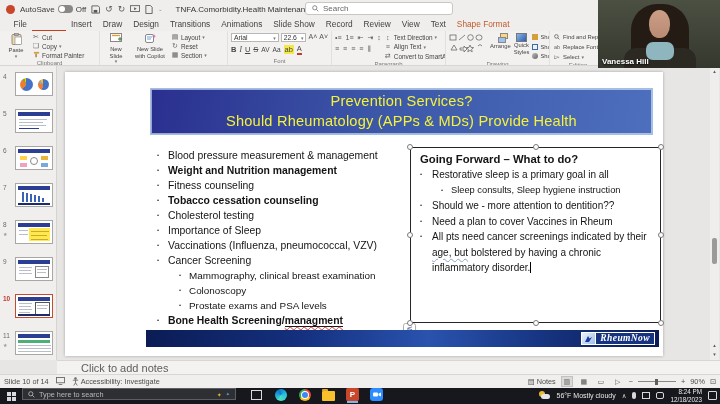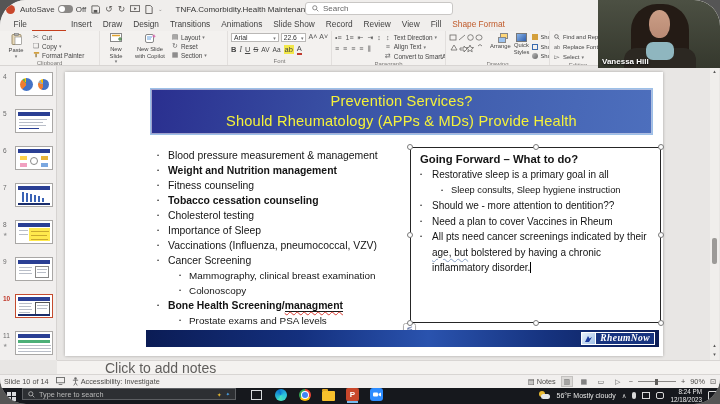--- a/index.html
+++ b/index.html
@@ -1,18 +1,18 @@
 <!DOCTYPE html>
 <html><head>
 <meta charset="utf-8">
 <style>
   * { margin:0; padding:0; box-sizing:border-box; }
   body { background:#555; }
   #screen { position:relative; width:720px; height:404px; overflow:hidden;
-            font-family:"Liberation Sans",sans-serif; background:#e8e6e4;border-radius:26px; }
+            font-family:"Liberation Sans",sans-serif; background:#e8e6e4; }
 
   
   .titlebar { position:absolute; left:0; top:0; width:720px; height:18px;
               background:#f0eeec; display:flex; align-items:center; gap:5px;
               padding:0 6px; font-size:8px; color:#3b3b3b; }
   .autosave { display:flex; align-items:center; gap:3px; }
   .as-dot { width:9px; height:9px; border-radius:50%; background:#c8472b; display:inline-block; }
   .as-pill { width:15px; height:8px; border-radius:4px; background:#8a8886; position:relative; display:inline-block; }
   .as-knob { position:absolute; left:1px; top:1px; width:6px; height:6px; border-radius:50%; background:#fff; }
   .qat { display:flex; align-items:center; gap:5px; color:#5a5856; font-size:9px; }
@@ -137,21 +137,21 @@
 
   
   .vscroll { position:absolute; left:710px; top:0; width:9px; height:294px; background:#f0eeec; }
   .vs-up { position:absolute; left:0; top:2px; width:9px; text-align:center; font-size:5px; color:#555; }
   .vs-thumb { position:absolute; left:2px; top:172px; width:5px; height:26px; background:#9c9a98; border-radius:2px; }
   .vs-btn { position:absolute; left:0; width:9px; text-align:center; font-size:5px; color:#555; }
 
   
   .notespane { position:absolute; left:57px; top:360px; width:663px; height:14px;
                background:#f4f2f0; border-top:1px solid #d8d5d3; display:flex; align-items:center; }
-  .notespane span { margin-left:48px; font-size:14px; color:#5f5d5b; }
+  .notespane span { margin-left:24px; font-size:11px; color:#5f5d5b; }
 
   
   .statusbar { position:absolute; left:0; top:374px; width:720px; height:14px; background:#f1efee;
                border-top:1px solid #d8d5d3; display:flex; align-items:center; padding:0 4px;
                font-size:7.3px; color:#4f4d4b; }
   .sb-left { display:flex; align-items:center; gap:7px; }
   .sb-right { margin-left:auto; display:flex; align-items:center; gap:5px; }
   .viewbtn { width:12px; height:11px; display:flex; align-items:center; justify-content:center;
              font-size:7px; color:#555; }
   .viewbtn.active { background:#dcdad8; border:1px solid #c3c1bf; }
@@ -251,21 +251,21 @@
     <span class="mtab active">Home</span>
     <span class="mtab">Insert</span>
     <span class="mtab">Draw</span>
     <span class="mtab">Design</span>
     <span class="mtab">Transitions</span>
     <span class="mtab">Animations</span>
     <span class="mtab">Slide Show</span>
     <span class="mtab">Record</span>
     <span class="mtab">Review</span>
     <span class="mtab">View</span>
-    <span class="mtab">Fill</span>
+    <span class="mtab">Text</span>
     <span class="mtab ctx">Shape Format</span>
   </div>
 
   <div class="ribbon">
 
     <div class="rgroup" style="width:100px">
       <div class="rbody">
         <div class="bigbtn">
           <span class="bicon">
             <svg width="11" height="12" viewBox="0 0 11 12">
@@ -615,24 +615,24 @@
         <div class="bl"><span>Blood pressure measurement &amp; management</span></div>
         <div class="bl bold"><span>Weight and Nutrition management</span></div>
         <div class="bl"><span>Fitness counseling</span></div>
         <div class="bl bold"><span>Tobacco cessation counseling</span></div>
         <div class="bl"><span>Cholesterol testing</span></div>
         <div class="bl"><span>Importance of Sleep</span></div>
         <div class="bl"><span>Vaccinations (Influenza, pneumococcal, VZV)</span></div>
         <div class="bl"><span>Cancer Screening</span></div>
         <div class="bl l2"><span>Mammography, clinical breast examination</span></div>
         <div class="bl l2"><span>Colonoscopy</span></div>
+        <div class="bl l2"><span>Prostate exams and PSA levels</span></div>
         <div class="bl bold">
           <span>Bone Health Screening/</span><span class="spell">managment</span>
         </div>
-        <div class="bl l2"><span>Prostate exams and PSA levels</span></div>
       </div>
 
       <div class="rightbox">
         <span class="handle" style="left:-4px;top:-4px"></span>
         <span class="handle" style="left:50%;margin-left:-3px;top:-4px"></span>
         <span class="handle" style="right:-4px;top:-4px"></span>
         <span class="handle" style="left:-4px;top:50%;margin-top:-3px"></span>
         <span class="handle" style="right:-4px;top:50%;margin-top:-3px"></span>
         <span class="handle" style="left:-4px;bottom:-4px"></span>
         <span class="handle" style="left:50%;margin-left:-3px;bottom:-4px"></span>

